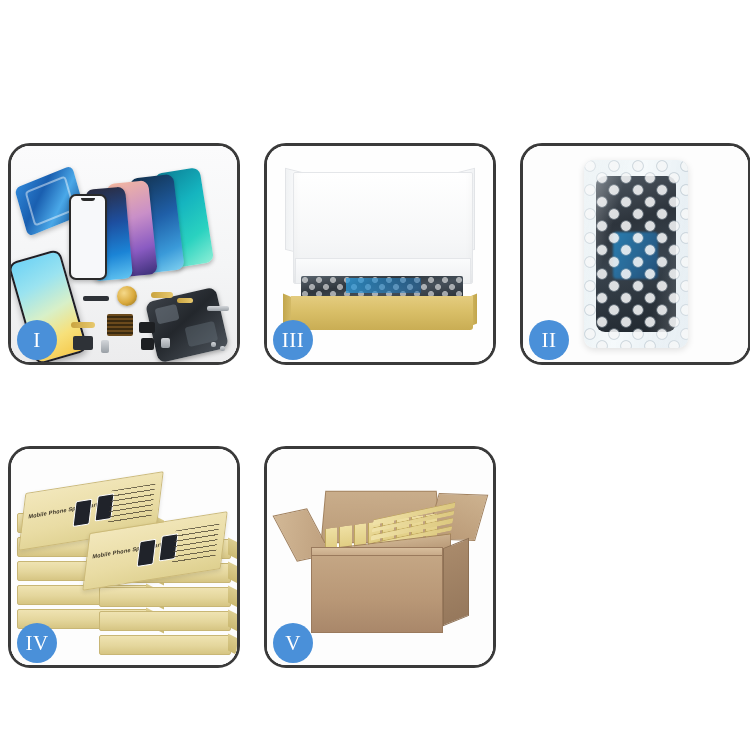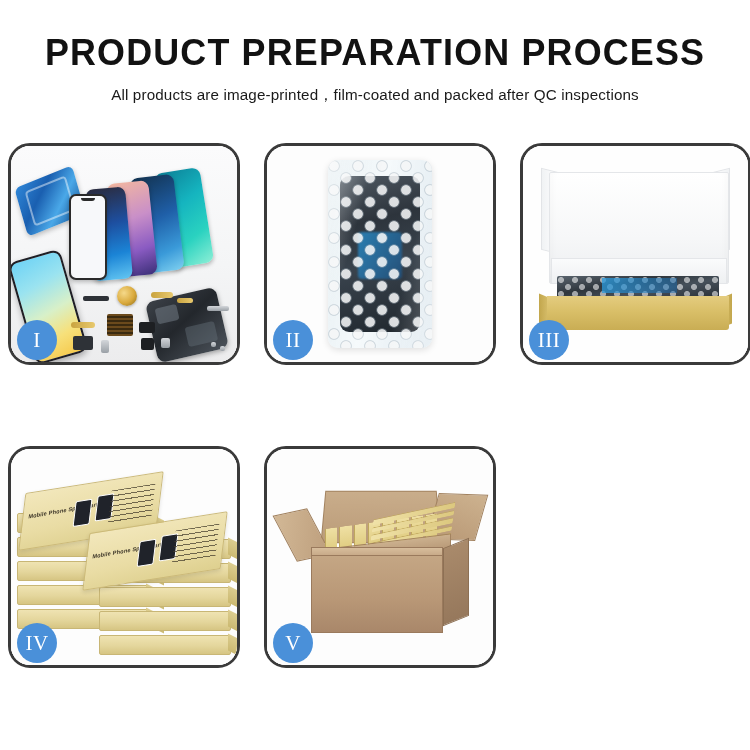--- a/index.html
+++ b/index.html
@@ -504,24 +504,20 @@
     border-radius: 1px;
   }
   .tab.a { left: 46px; top: 100px; }
   .tab.b { left: 46px; top: 158px; }
 </style>
 </head>
 <body>
 
 <div class="page">
 
-  <div class="header">
-    <div class="title">PRODUCT PREPARATION PROCESS</div>
-    <div class="subtitle">All products are image-printed，film-coated and packed after QC inspections</div>
-  </div>
 
   <div class="grid">
 
     <div class="panel">
       <div class="panel-inner">
         <div class="scene1">
           <div class="blue-frame"></div>
           <div class="ph ph-a"></div>
           <div class="ph ph-b"></div>
           <div class="ph ph-c"></div>
@@ -546,50 +542,50 @@
           <div class="part silver" style="left:196px; top:160px; width:22px; height:5px;"></div>
           <div class="part silver" style="left:200px; top:196px; width:5px;  height:5px;"></div>
           <div class="part silver" style="left:209px; top:200px; width:5px;  height:5px;"></div>
         </div>
       </div>
       <div class="badge">I</div>
     </div>
 
     <div class="panel">
       <div class="panel-inner">
-        <div class="scene2">
-          <div class="bubble-pack">
-            <div class="bubble-inner">
-              <div class="bubble-blue"></div>
-            </div>
-            <div class="bubbles-rim"></div>
-            <div class="bubbles"></div>
-            <div class="wrap-sheen"></div>
-          </div>
-        </div>
-      </div>
-      <div class="badge">II</div>
-    </div>
-
-    <div class="panel">
-      <div class="panel-inner">
         <div class="scene3">
           <div class="lid-flapL"></div>
           <div class="lid-flapR"></div>
           <div class="lid-back"></div>
           <div class="lid-front-edge"></div>
           <div class="tray-sideL"></div>
           <div class="tray-sideR"></div>
           <div class="tray-contents">
             <div class="tray-bubbles"></div>
           </div>
           <div class="tray-base"></div>
         </div>
       </div>
       <div class="badge">III</div>
+    </div>
+
+    <div class="panel">
+      <div class="panel-inner">
+        <div class="scene2">
+          <div class="bubble-pack">
+            <div class="bubble-inner">
+              <div class="bubble-blue"></div>
+            </div>
+            <div class="bubbles-rim"></div>
+            <div class="bubbles"></div>
+            <div class="wrap-sheen"></div>
+          </div>
+        </div>
+      </div>
+      <div class="badge">II</div>
     </div>
 
     <div class="panel">
       <div class="panel-inner">
         <div class="scene4">
           <div class="stack">
 
             <div class="rbox lc1">
                 <div class="side"></div>
               </div>

